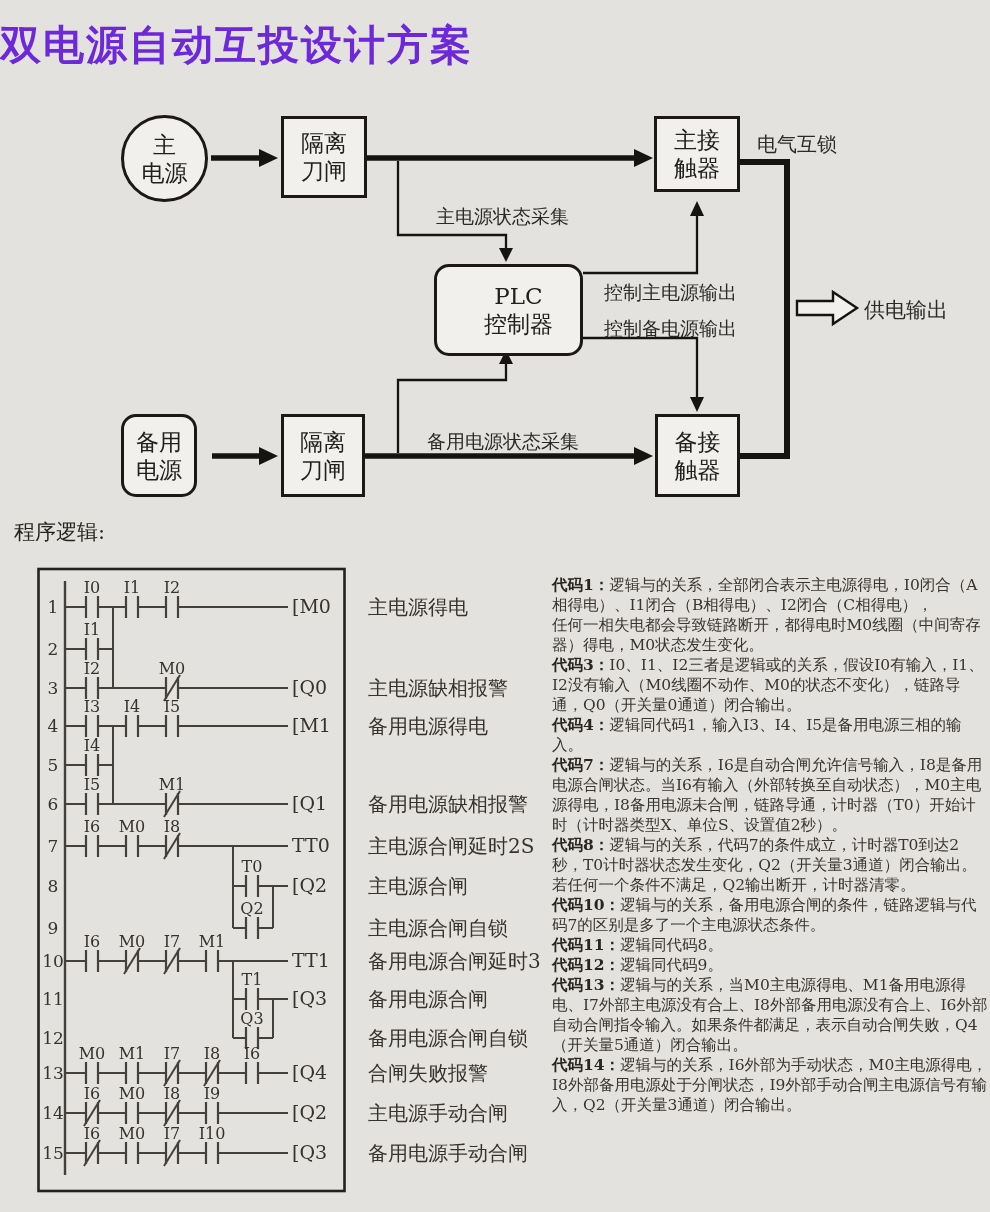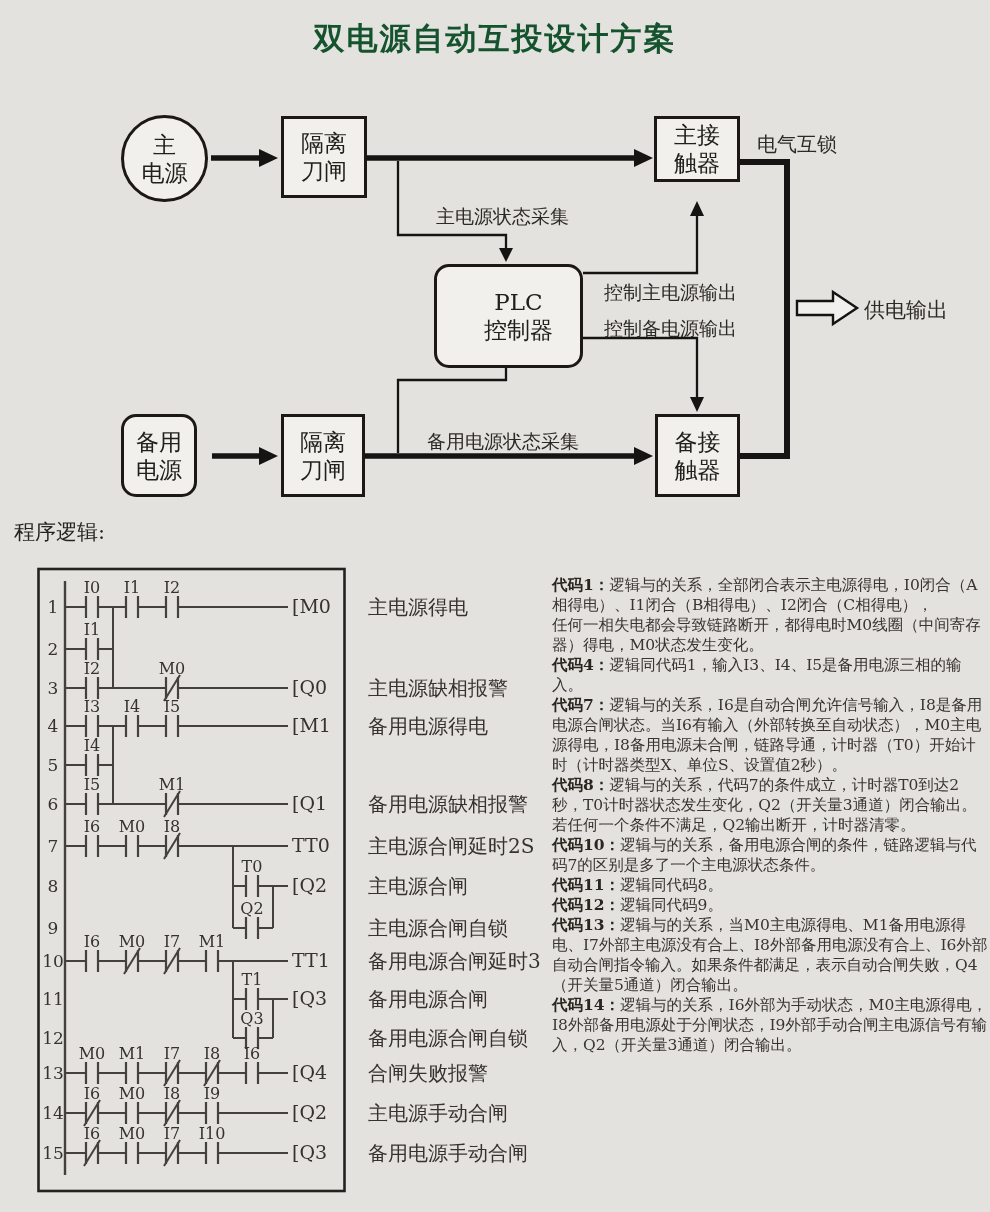--- a/index.html
+++ b/index.html
@@ -1,21 +1,21 @@
 <!DOCTYPE html>
 <html><head>
 <meta charset="utf-8">
 <style>
   html,body{margin:0;padding:0;}
   body{width:990px;height:1212px;background:#e4e2df;position:relative;overflow:hidden;
        font-family:"DejaVu Serif","Liberation Serif",serif;}
   .abs{position:absolute;}
-  #title{left:0;top:18px;width:990px;text-align:center;
+  #title{left:0;top:18px;width:990px;text-align:left;
          font-family:"Liberation Sans","DejaVu Sans",sans-serif;
-         font-weight:bold;font-size:31px;letter-spacing:2px;color:#14532d;}
+         font-weight:bold;font-size:41px;letter-spacing:2px;color:#6d28d9;}
   .node{position:absolute;box-sizing:border-box;border:3px solid #1b1816;background:#f1f0ed;
         display:flex;flex-direction:column;align-items:center;justify-content:center;
         font-size:23px;line-height:28px;color:#21201d;text-align:center;}
   .circle{border-radius:50%;}
   .round{border-radius:15px;}
   .dlabel{position:absolute;font-size:19px;color:#2c2a27;white-space:nowrap;}
   #connector-svg{left:0;top:0;}
   #ladder-svg{left:37px;top:565px;}
   #prog-logic{left:14px;top:518px;font-size:21px;color:#26241f;}
   #code-notes{position:absolute;left:552px;top:575px;width:436px;
@@ -52,25 +52,25 @@
 </svg>
 
 <div class="node circle" style="left:121px;top:115px;width:87px;height:87px;">
   <div>主</div>
   <div>电源</div>
 </div>
 <div class="node" style="left:281px;top:116px;width:86px;height:82px;">
   <div>隔离</div>
   <div>刀闸</div>
 </div>
-<div class="node" style="left:654px;top:116px;width:86px;height:66px;">
+<div class="node" style="left:654px;top:116px;width:86px;height:76px;">
   <div>主接</div>
   <div>触器</div>
 </div>
-<div class="node round" style="left:434px;top:264px;width:149px;height:104px;padding-left:20px;">
+<div class="node round" style="left:434px;top:264px;width:149px;height:92px;padding-left:20px;">
   <div>PLC</div>
   <div>控制器</div>
 </div>
 <div class="node round" style="left:121px;top:414px;width:76px;height:83px;">
   <div>备用</div>
   <div>电源</div>
 </div>
 <div class="node" style="left:281px;top:414px;width:84px;height:83px;">
   <div>隔离</div>
   <div>刀闸</div>
@@ -305,20 +305,21 @@
     <text x="135" y="574" font-size="16" fill="#36322d" text-anchor="middle" font-family="&quot;DejaVu Serif&quot;,&quot;Liberation Serif&quot;,serif">I7</text>
     <rect x="169" y="585.5" width="12" height="5" fill="#e4e2df"></rect>
     <line x1="169" y1="577" x2="169" y2="599" stroke="#44403b" stroke-width="2.2"></line>
     <line x1="181" y1="577" x2="181" y2="599" stroke="#44403b" stroke-width="2.2"></line>
     <text x="175" y="574" font-size="16" fill="#36322d" text-anchor="middle" font-family="&quot;DejaVu Serif&quot;,&quot;Liberation Serif&quot;,serif">I10</text>
   </svg>
 
 <div id="code-notes">
   <p><b>代码1：</b><span>逻辑与的关系，全部闭合表示主电源得电，I0闭合（A相得电）、I1闭合（B相得电）、I2闭合（C相得电），
 任何一相失电都会导致链路断开，都得电时M0线圈（中间寄存器）得电，M0状态发生变化。</span></p>
+  <p><b>代码3：</b><span>I0、I1、I2三者是逻辑或的关系，假设I0有输入，I1、I2没有输入（M0线圈不动作、M0的状态不变化），链路导通，Q0（开关量0通道）闭合输出。</span></p>
   <p><b>代码4：</b><span>逻辑同代码1，输入I3、I4、I5是备用电源三相的输入。</span></p>
   <p><b>代码7：</b><span>逻辑与的关系，I6是自动合闸允许信号输入，I8是备用电源合闸状态。当I6有输入（外部转换至自动状态），M0主电源得电，I8备用电源未合闸，链路导通，计时器（T0）开始计时（计时器类型X、单位S、设置值2秒）。</span></p>
   <p><b>代码8：</b><span>逻辑与的关系，代码7的条件成立，计时器T0到达2秒，T0计时器状态发生变化，Q2（开关量3通道）闭合输出。若任何一个条件不满足，Q2输出断开，计时器清零。</span></p>
   <p><b>代码10：</b><span>逻辑与的关系，备用电源合闸的条件，链路逻辑与代码7的区别是多了一个主电源状态条件。</span></p>
   <p><b>代码11：</b><span>逻辑同代码8。</span></p>
   <p><b>代码12：</b><span>逻辑同代码9。</span></p>
   <p><b>代码13：</b><span>逻辑与的关系，当M0主电源得电、M1备用电源得电、I7外部主电源没有合上、I8外部备用电源没有合上、I6外部自动合闸指令输入。如果条件都满足，表示自动合闸失败，Q4（开关量5通道）闭合输出。</span></p>
   <p><b>代码14：</b><span>逻辑与的关系，I6外部为手动状态，M0主电源得电，I8外部备用电源处于分闸状态，I9外部手动合闸主电源信号有输入，Q2（开关量3通道）闭合输出。</span></p>
 </div>
 

